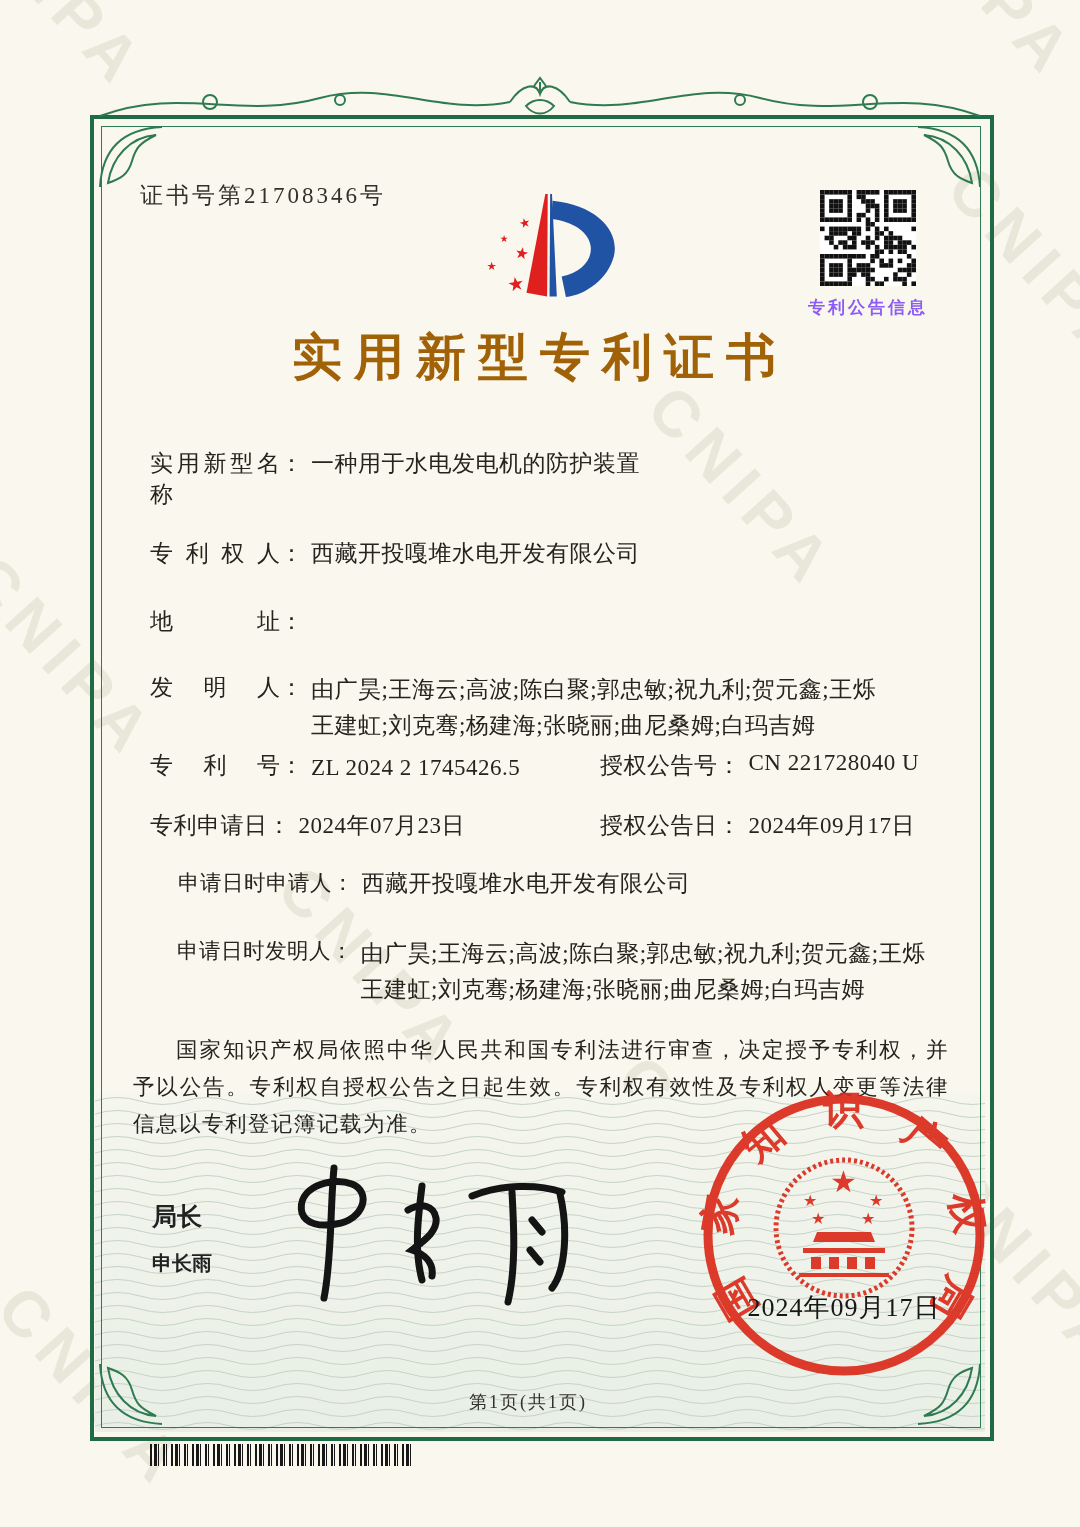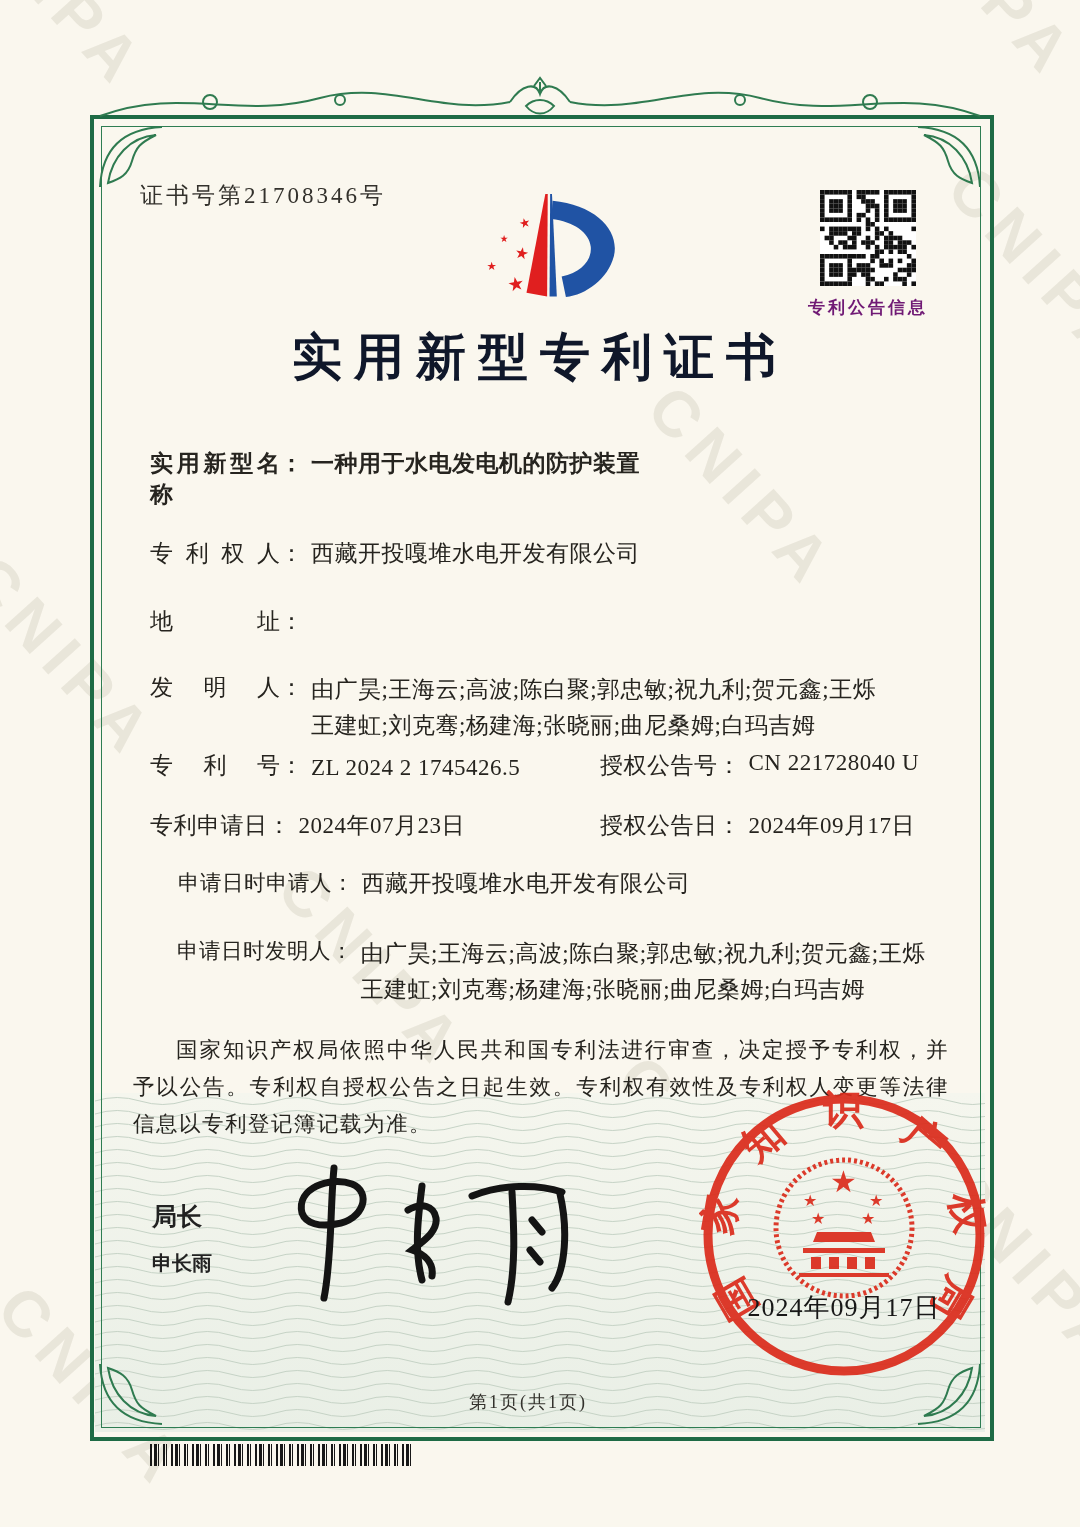--- a/index.html
+++ b/index.html
@@ -22,23 +22,23 @@
   
   .waves{
     position:absolute;left:95px;top:1093px;width:890px;height:339px;z-index:1;
     background:linear-gradient(#f5f6ee,#e9efe6);
   }
   
   .cert-no{position:absolute;left:140px;top:180px;font-size:23px;letter-spacing:3px;color:#33312c;z-index:4;}
   .logo{position:absolute;left:455px;top:172px;width:200px;height:138px;z-index:4;}
   .qr{position:absolute;left:820px;top:190px;width:96px;height:96px;background:#fff;z-index:4;}
   .qr-caption{position:absolute;left:792px;top:296px;width:152px;text-align:center;
-    font-size:17px;font-weight:bold;letter-spacing:3px;color:#701a75;z-index:4;}
+    font-size:17px;font-weight:bold;letter-spacing:3px;color:#8b5cf6;z-index:4;}
   .title{position:absolute;left:90px;top:324px;width:900px;text-align:center;
-    font-size:50px;font-weight:bold;letter-spacing:12px;color:#0f172a;z-index:4;}
+    font-size:50px;font-weight:bold;letter-spacing:12px;color:#a16207;z-index:4;}
   
   .row{position:absolute;left:150px;width:800px;font-size:23px;display:flex;align-items:flex-start;z-index:4;}
   .lab{display:inline-block;width:130px;text-align:justify;text-align-last:justify;flex:none;}
   .lab-long{flex:none;letter-spacing:0.5px;}
   .colon{flex:none;margin-right:8px;}
   .val{letter-spacing:0.5px;}
   .val2{line-height:36px;letter-spacing:0.5px;}
   .right-group{position:absolute;left:450px;top:0;display:flex;}
   
   .statement{
@@ -397,21 +397,21 @@
         <rect x="45.71" y="91.43" width="4.57" height="4.57" fill="#111"></rect>
         <rect x="54.86" y="91.43" width="4.57" height="4.57" fill="#111"></rect>
         <rect x="59.43" y="91.43" width="4.57" height="4.57" fill="#111"></rect>
         <rect x="82.29" y="91.43" width="4.57" height="4.57" fill="#111"></rect>
         <rect x="91.43" y="91.43" width="4.57" height="4.57" fill="#111"></rect>
       </svg></div>
   <div class="qr-caption">专利公告信息</div>
 
   <div class="title">实用新型专利证书</div>
 
-  <div class="row" style="top:448px;font-weight:bold;">
+  <div class="row" style="top:448px;">
     <span class="lab">实用新型名称</span>
     <span class="colon">：</span>
     <span class="val">一种用于水电发电机的防护装置</span>
   </div>
 
   <div class="row" style="top:538px;align-items:center;">
     <span class="lab">专利权人</span>
     <span class="colon">：</span>
     <span class="val">西藏开投嘎堆水电开发有限公司</span>
   </div>

